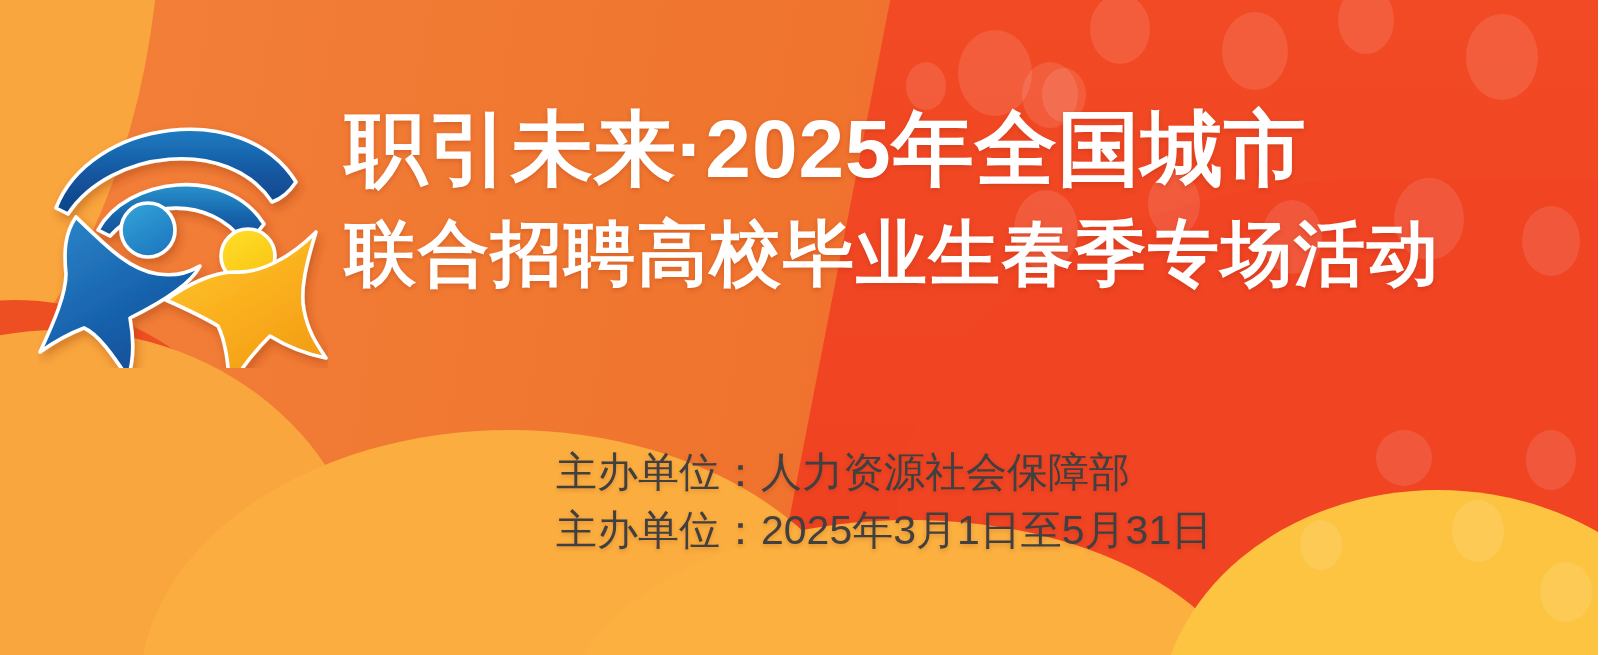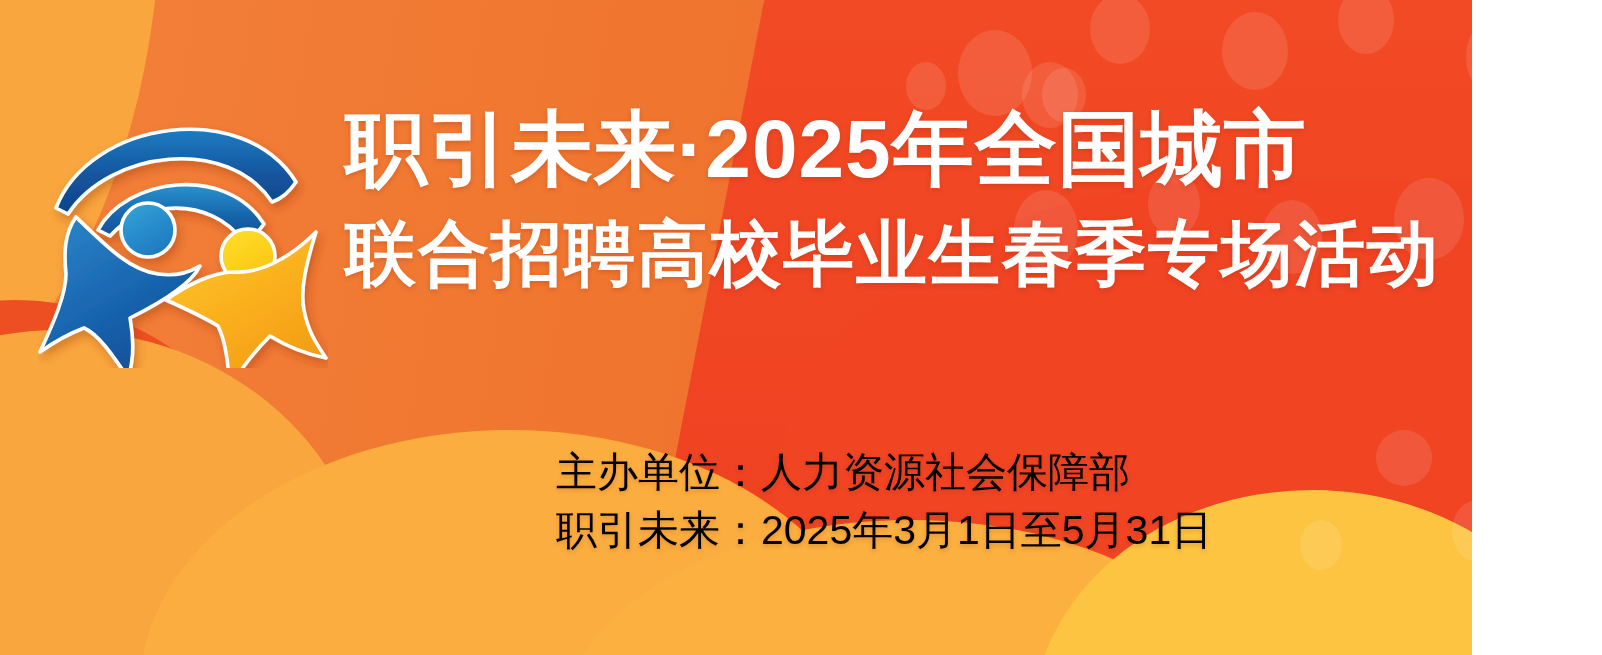--- a/index.html
+++ b/index.html
@@ -3,21 +3,21 @@
 <meta charset="utf-8">
 <title>Banner</title>
 <style>
   html, body {
     margin: 0;
     padding: 0;
     background: #ffffff;
   }
   #banner {
     position: relative;
-    width: 1472px;
+    width: 1598px;
     height: 655px;
     overflow: hidden;
     font-family: "Liberation Sans", "DejaVu Sans", sans-serif;
     background: #F07332;
   }
 
   
   .bg-base {
     position: absolute;
     inset: 0;
@@ -147,21 +147,21 @@
   .headline .line2 {
     font-size: 71px;
     margin-top: 28px;
     letter-spacing: 2px;
   }
 
   .subinfo {
     position: absolute;
     left: 556px;
     top: 443px;
-    color: #000000;
+    color: #404040;
     font-size: 41px;
     line-height: 1.42;
     white-space: nowrap;
     text-shadow: 0 2px 4px rgba(150, 40, 10, 0.25);
   }
   .subinfo div { margin: 0; }
 </style>
 </head>
 <body>
 
@@ -262,16 +262,16 @@
     </svg>
   </div>
 
   <div class="headline">
     <div class="line1">职引未来·2025年全国城市</div>
     <div class="line2">联合招聘高校毕业生春季专场活动</div>
   </div>
 
   <div class="subinfo">
     <div>主办单位：人力资源社会保障部</div>
-    <div>职引未来：2025年3月1日至5月31日</div>
+    <div>主办单位：2025年3月1日至5月31日</div>
   </div>
 
 </div>
 
 </body></html>

